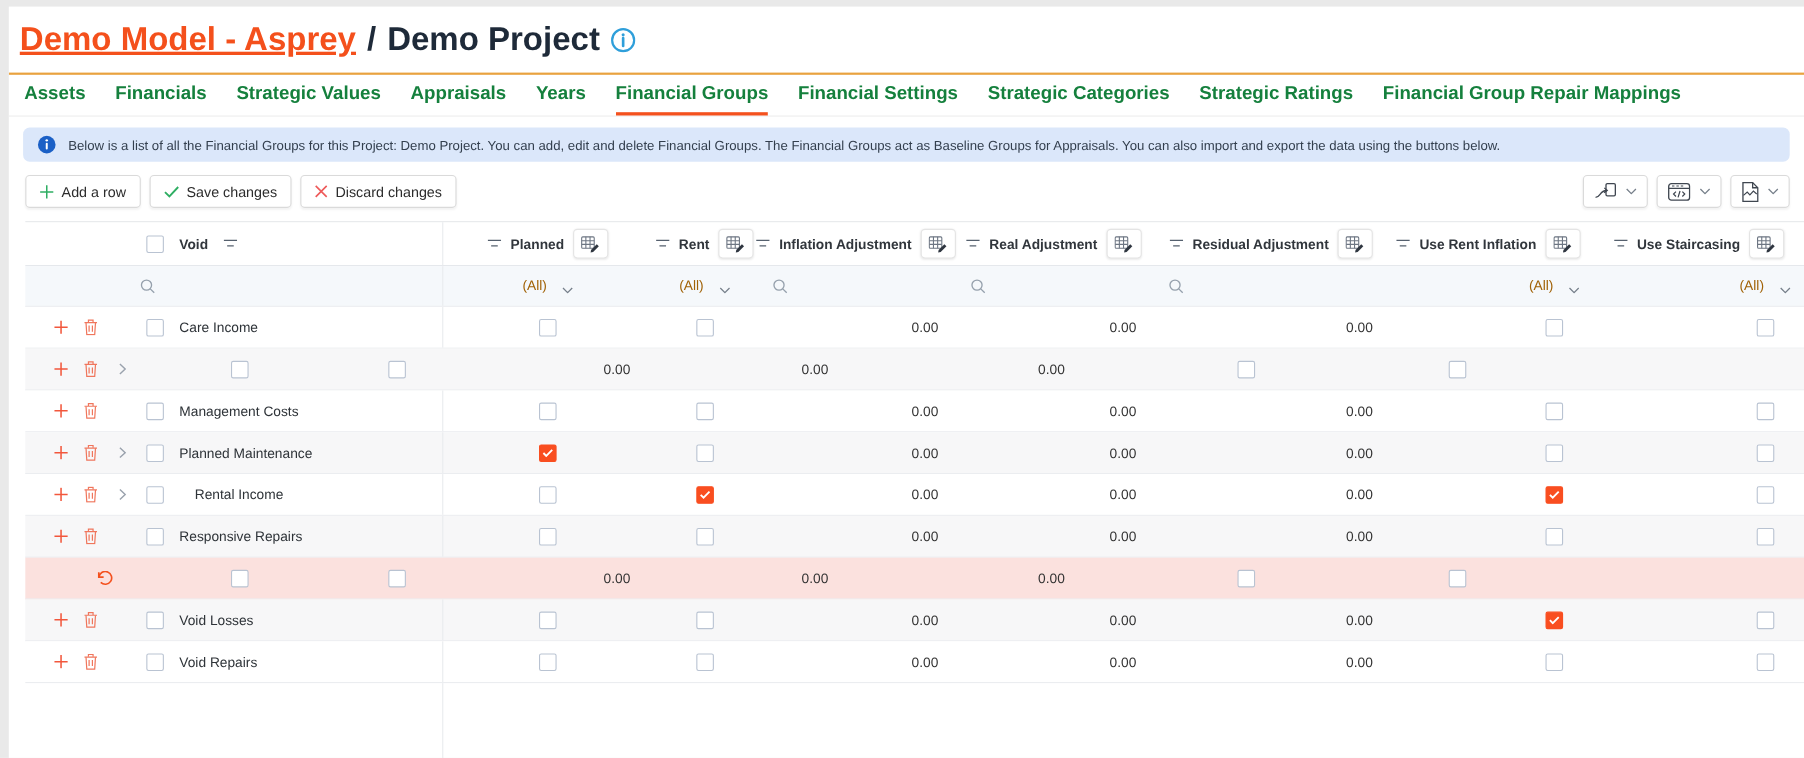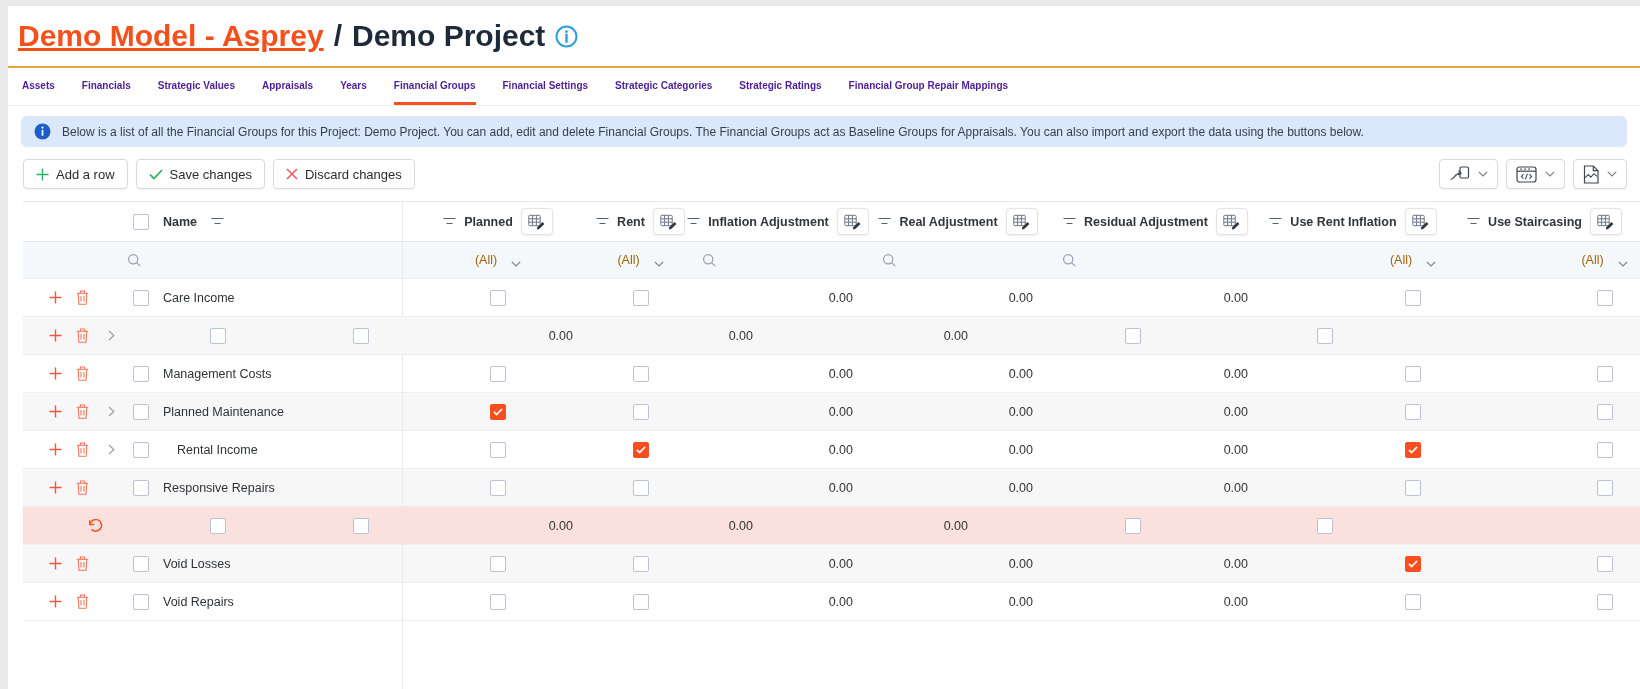--- a/index.html
+++ b/index.html
@@ -7,21 +7,21 @@
   .page{position:absolute;left:8px;top:6px;width:1632px;height:683px;background:#fff;overflow:hidden;}
 
   
   .hdr{padding:11px 16px 11px 10px;border-bottom:2px solid #e9a23f;}
   .hdr h1{margin:0;font-size:30px;font-weight:700;color:#1e2a39;display:flex;align-items:center;gap:10px;line-height:38px;}
   .hdr a{color:#f4501c;text-decoration:underline;cursor:pointer;}
   .hdr .sep{color:#1e2a39;}
 
   
   .tab-bar{display:flex;gap:27px;padding-left:14px;border-bottom:1px solid #ededed;height:37px;}
-  .tab{font-size:10px;font-weight:600;color:#4c1d95;display:flex;align-items:center;border-bottom:3px solid transparent;padding-top:0;cursor:pointer;white-space:nowrap;}
+  .tab{font-size:17px;font-weight:600;color:#15803d;display:flex;align-items:center;border-bottom:3px solid transparent;padding-top:0;cursor:pointer;white-space:nowrap;}
   .tab.active{border-bottom-color:#f4511e;}
 
   
   .banner{margin:10px 13px 12px;background:#dbe7fa;border-radius:6px;padding:7px 13px;display:flex;align-items:center;gap:11px;font-size:12px;color:#333f4e;}
 
   
   .toolbar{display:flex;align-items:center;margin:0 13px 12px 15px;gap:8px;}
   .tbtn{display:flex;align-items:center;gap:7px;height:30px;padding:0 12px;background:#fff;border:1px solid #dadada;border-radius:4px;font-size:13px;color:#2c2c2c;box-shadow:0 1px 2px rgba(0,0,0,.05);font-family:inherit;cursor:pointer;}
   .toolbar-right{margin-left:auto;display:flex;gap:8px;}
   .icon-btn{padding:0 9px;gap:8px;}
@@ -185,21 +185,21 @@
           </span>
         </button>
       </div>
   </div>
 
   <div class="grid">
       <div class="grow head-row">
         <div class="cell col-actions hcell left" style="width: 100px;"></div>
         <div class="cell col-name hcell left name-border" style="width: 280px;">
           <span class="cb"></span>
-          <span>Name</span>
+          <span>Void</span>
           <span class="icn c-hfilter">
             <svg width="13" height="9" viewBox="0 0 13 9" fill="none" stroke="currentColor" stroke-width="1.2">
               <path d="M.5 1.5h12M3.5 6.5h6"></path>
             </svg>
           </span>
         </div>
         <div class="cell col-planned hcell" style="width: 190px;">
           <span class="hwrap">
             <span class="icn c-hfilter">
               <svg width="13" height="9" viewBox="0 0 13 9" fill="none" stroke="currentColor" stroke-width="1.2">

